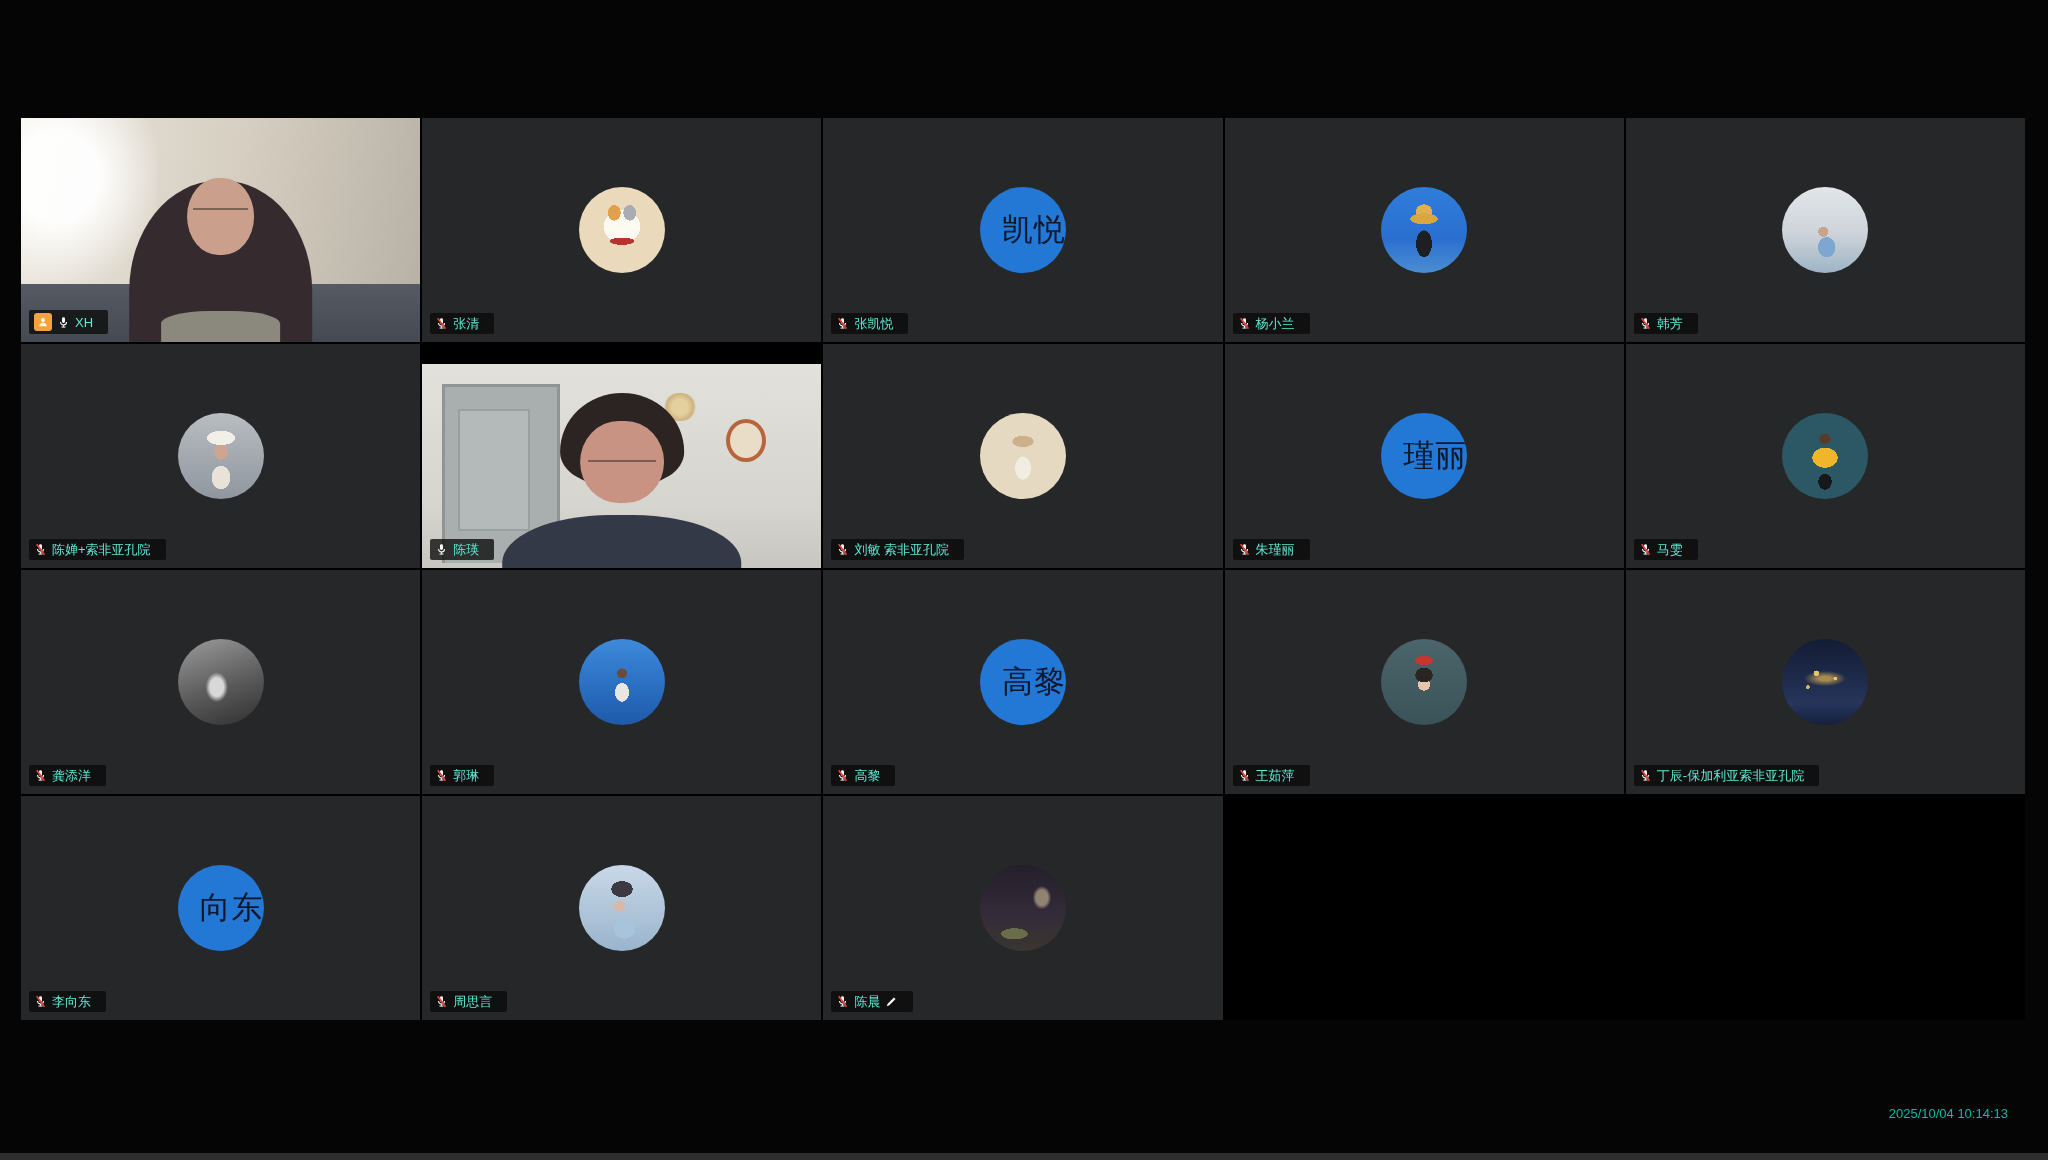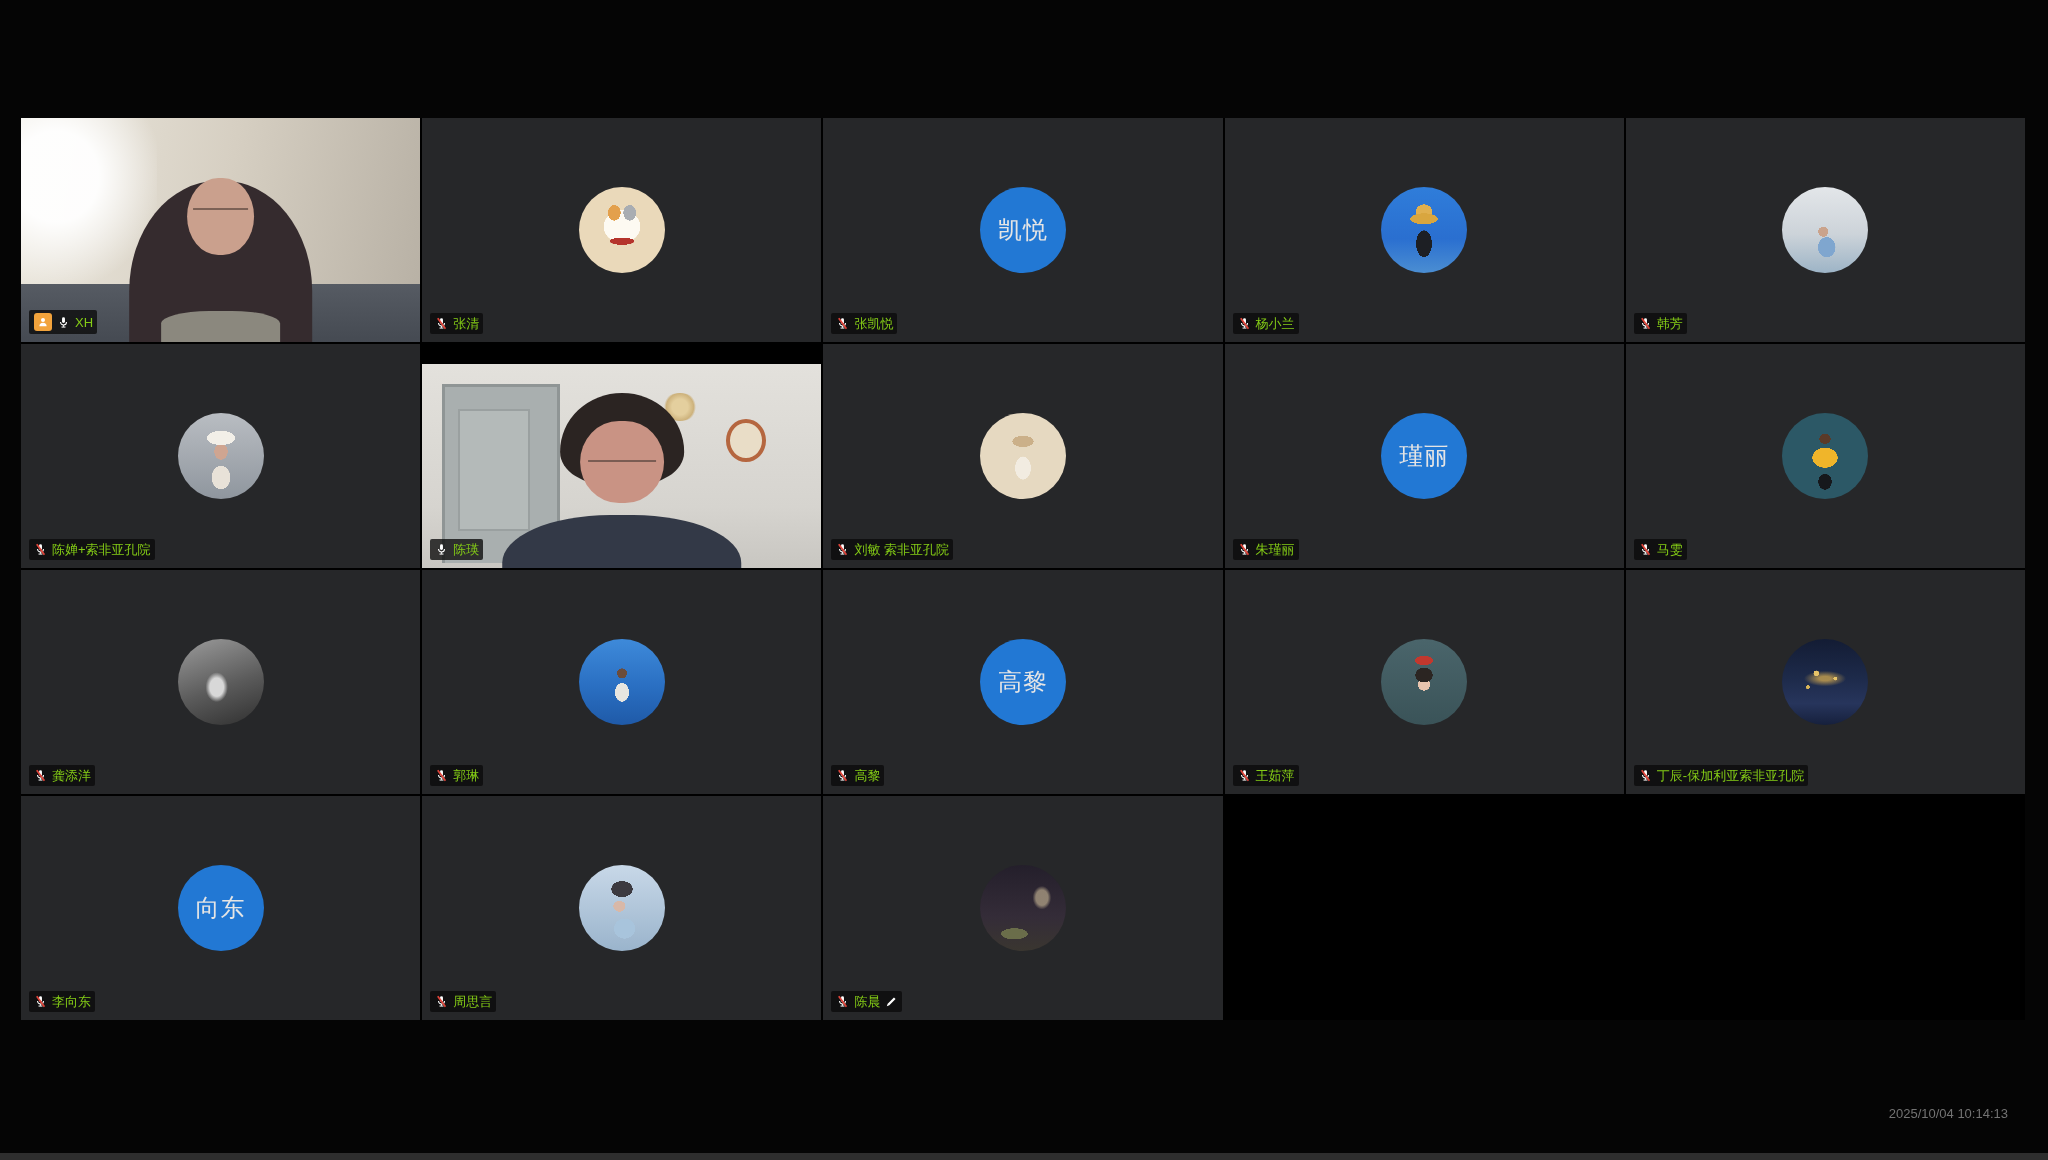--- a/index.html
+++ b/index.html
@@ -6,30 +6,30 @@
   body{width:2048px;height:1160px;position:relative;overflow:hidden;
        font-family:"Liberation Sans","DejaVu Sans",sans-serif;color:#fff;}
   .stage{position:absolute;inset:0;background:#050505;}
   .grid{position:absolute;left:21px;top:118px;width:2004px;height:902px;
         display:grid;grid-template-columns:repeat(5,1fr);grid-template-rows:repeat(4,1fr);
         gap:2px;background:#000;}
   .tile{position:relative;background:#262729;overflow:hidden;}
   .tile.active{box-shadow:inset 0 0 0 2px #2BA05F;margin-top:20px;}
   
   .tag{position:absolute;left:8px;bottom:8px;display:flex;align-items:center;gap:5px;
-       background:rgba(10,10,10,.78);padding:3px 4px 3px 5px;border-radius:2px;
-       font-size:13px;line-height:15px;color:#84cc16;max-width:92%;white-space:nowrap;z-index:5;}
+       background:rgba(10,10,10,.78);padding:3px 15px 3px 5px;border-radius:2px;
+       font-size:13px;line-height:15px;color:#5eead4;max-width:92%;white-space:nowrap;z-index:5;}
   .tag svg{display:block;}
   .badge{width:18px;height:18px;border-radius:3px;background:#F2A33C;
          display:flex;align-items:center;justify-content:center;flex:0 0 auto;}
   
   .av{width:86px;height:86px;border-radius:50%;position:absolute;left:50%;top:50%;
       transform:translate(-50%,-50%);overflow:hidden;}
-  .av-text{background:#2278D4;display:flex;align-items:center;justify-content:center;
-           font-size:24px;letter-spacing:1px;color:#e5e5e5;}
+  .av-text{background:#2278D4;display:flex;align-items:center;justify-content:flex-end;
+           font-size:31px;letter-spacing:1px;color:#0f172a;}
   .st-cat-face{background:
       radial-gradient(ellipse 9px 11px at 41% 30%, #e3a04c 70%, rgba(0,0,0,0) 71%),
       radial-gradient(ellipse 9px 11px at 59% 30%, #a9adb2 70%, rgba(0,0,0,0) 71%),
       radial-gradient(ellipse 17px 5px at 50% 63%, #b5342c 72%, rgba(0,0,0,0) 73%),
       radial-gradient(ellipse 26px 23px at 50% 46%, #fdfaf2 70%, rgba(0,0,0,0) 71%),
       #ead9ba;}
   .st-stone-archway{background:
       radial-gradient(ellipse 11px 24px at 50% 58%, #2e2a28 60%, rgba(0,0,0,0) 61%),
       radial-gradient(ellipse 22px 32px at 50% 52%, #d8cdbd 55%, rgba(0,0,0,0) 56%),
       radial-gradient(ellipse 34px 44px at 50% 50%, #8a7362 60%, #6b5646 100%);}
@@ -116,21 +116,21 @@
       border:4px solid #b5663f;border-radius:50%;}
   .sc-speaker .hair{left:50%;top:14%;transform:translateX(-50%);width:31%;height:46%;
       background:#2b2422;border-radius:50% 50% 42% 42%/62% 62% 36% 36%;}
   .sc-speaker .face{left:50%;top:28%;transform:translateX(-50%);width:21%;height:40%;
       background:#c99384;border-radius:48%/52%;}
   .sc-speaker .glasses{left:50%;top:47%;transform:translateX(-50%);width:17%;height:4%;
       border-top:2px solid rgba(70,55,50,.6);}
   .sc-speaker .body{left:50%;bottom:0;transform:translateX(-50%);width:60%;height:26%;
       background:#333947;border-radius:45% 45% 0 0/90% 90% 0 0;}
   
-  .clockline{position:absolute;right:40px;top:1106px;font-size:13px;color:#737373;}
+  .clockline{position:absolute;right:40px;top:1106px;font-size:13px;color:#14b8a6;}
   .bottombar{position:absolute;left:0;bottom:0;width:100%;height:7px;background:#2e2e2e;}
 </style>
 </head>
 <body>
 
 <div class="stage">
   <div class="grid">
       <div class="tile">
         <div class="scene sc-self">
           <div class="winlight"></div>

